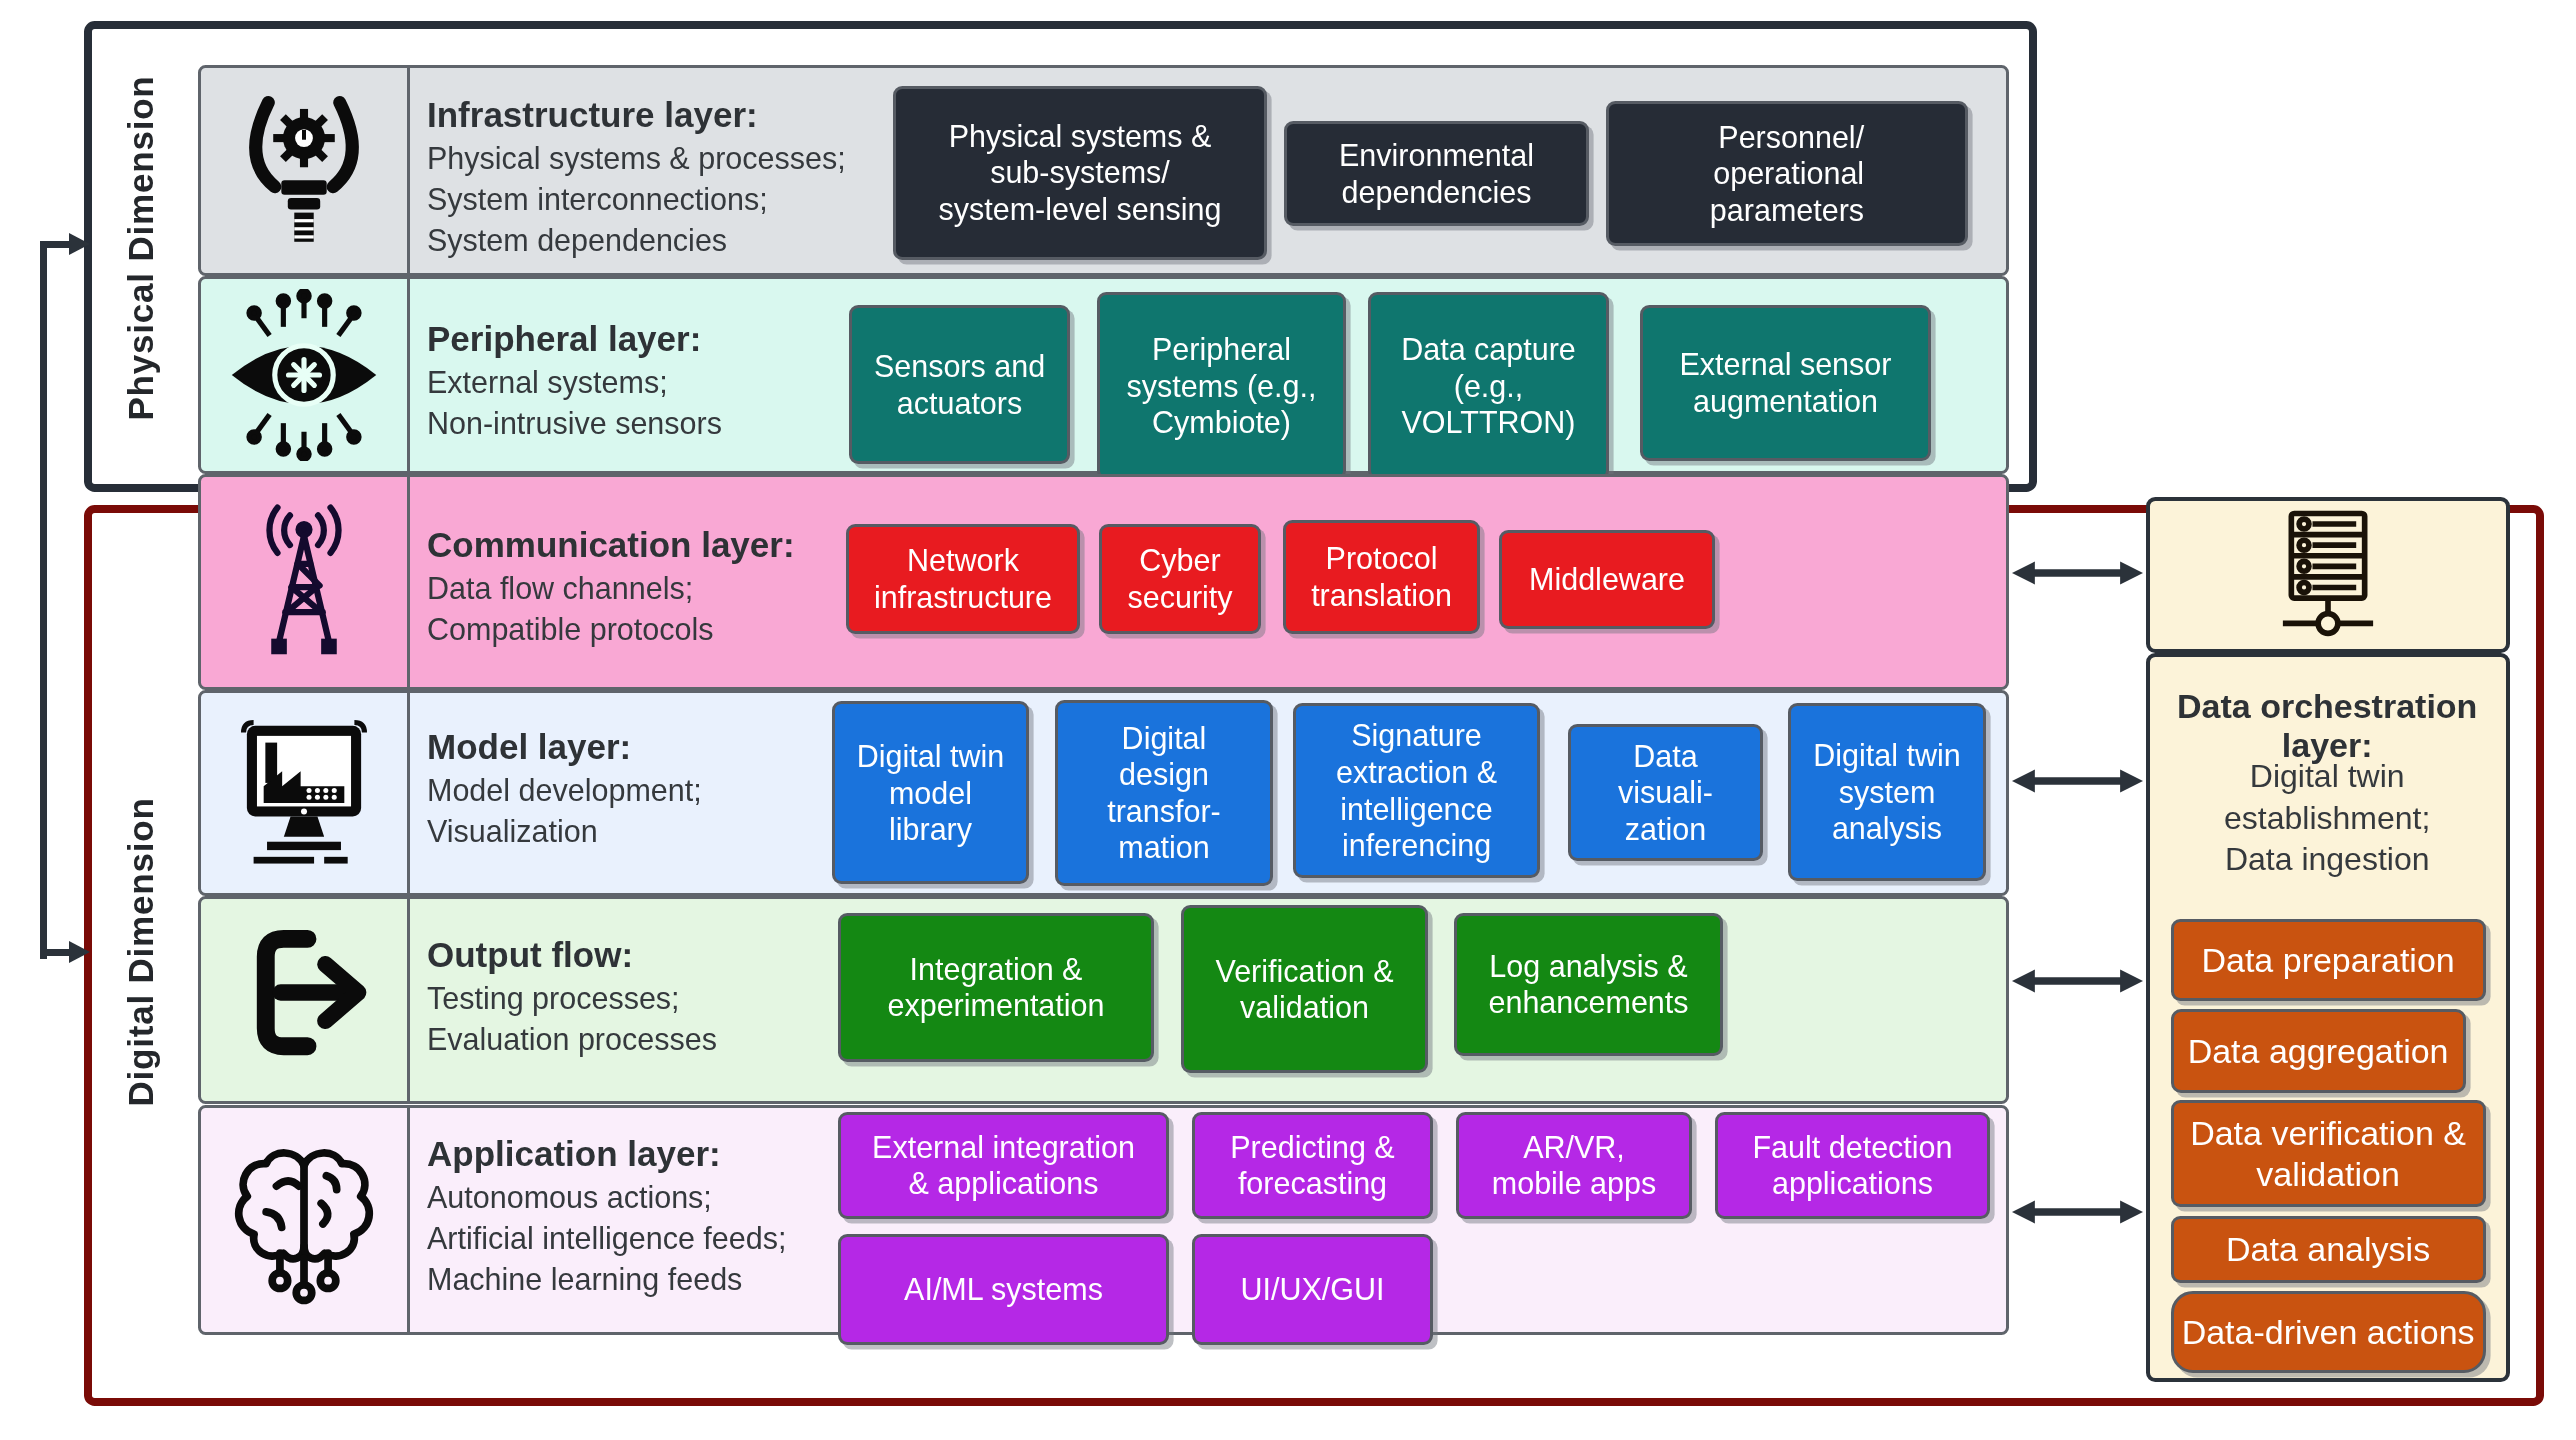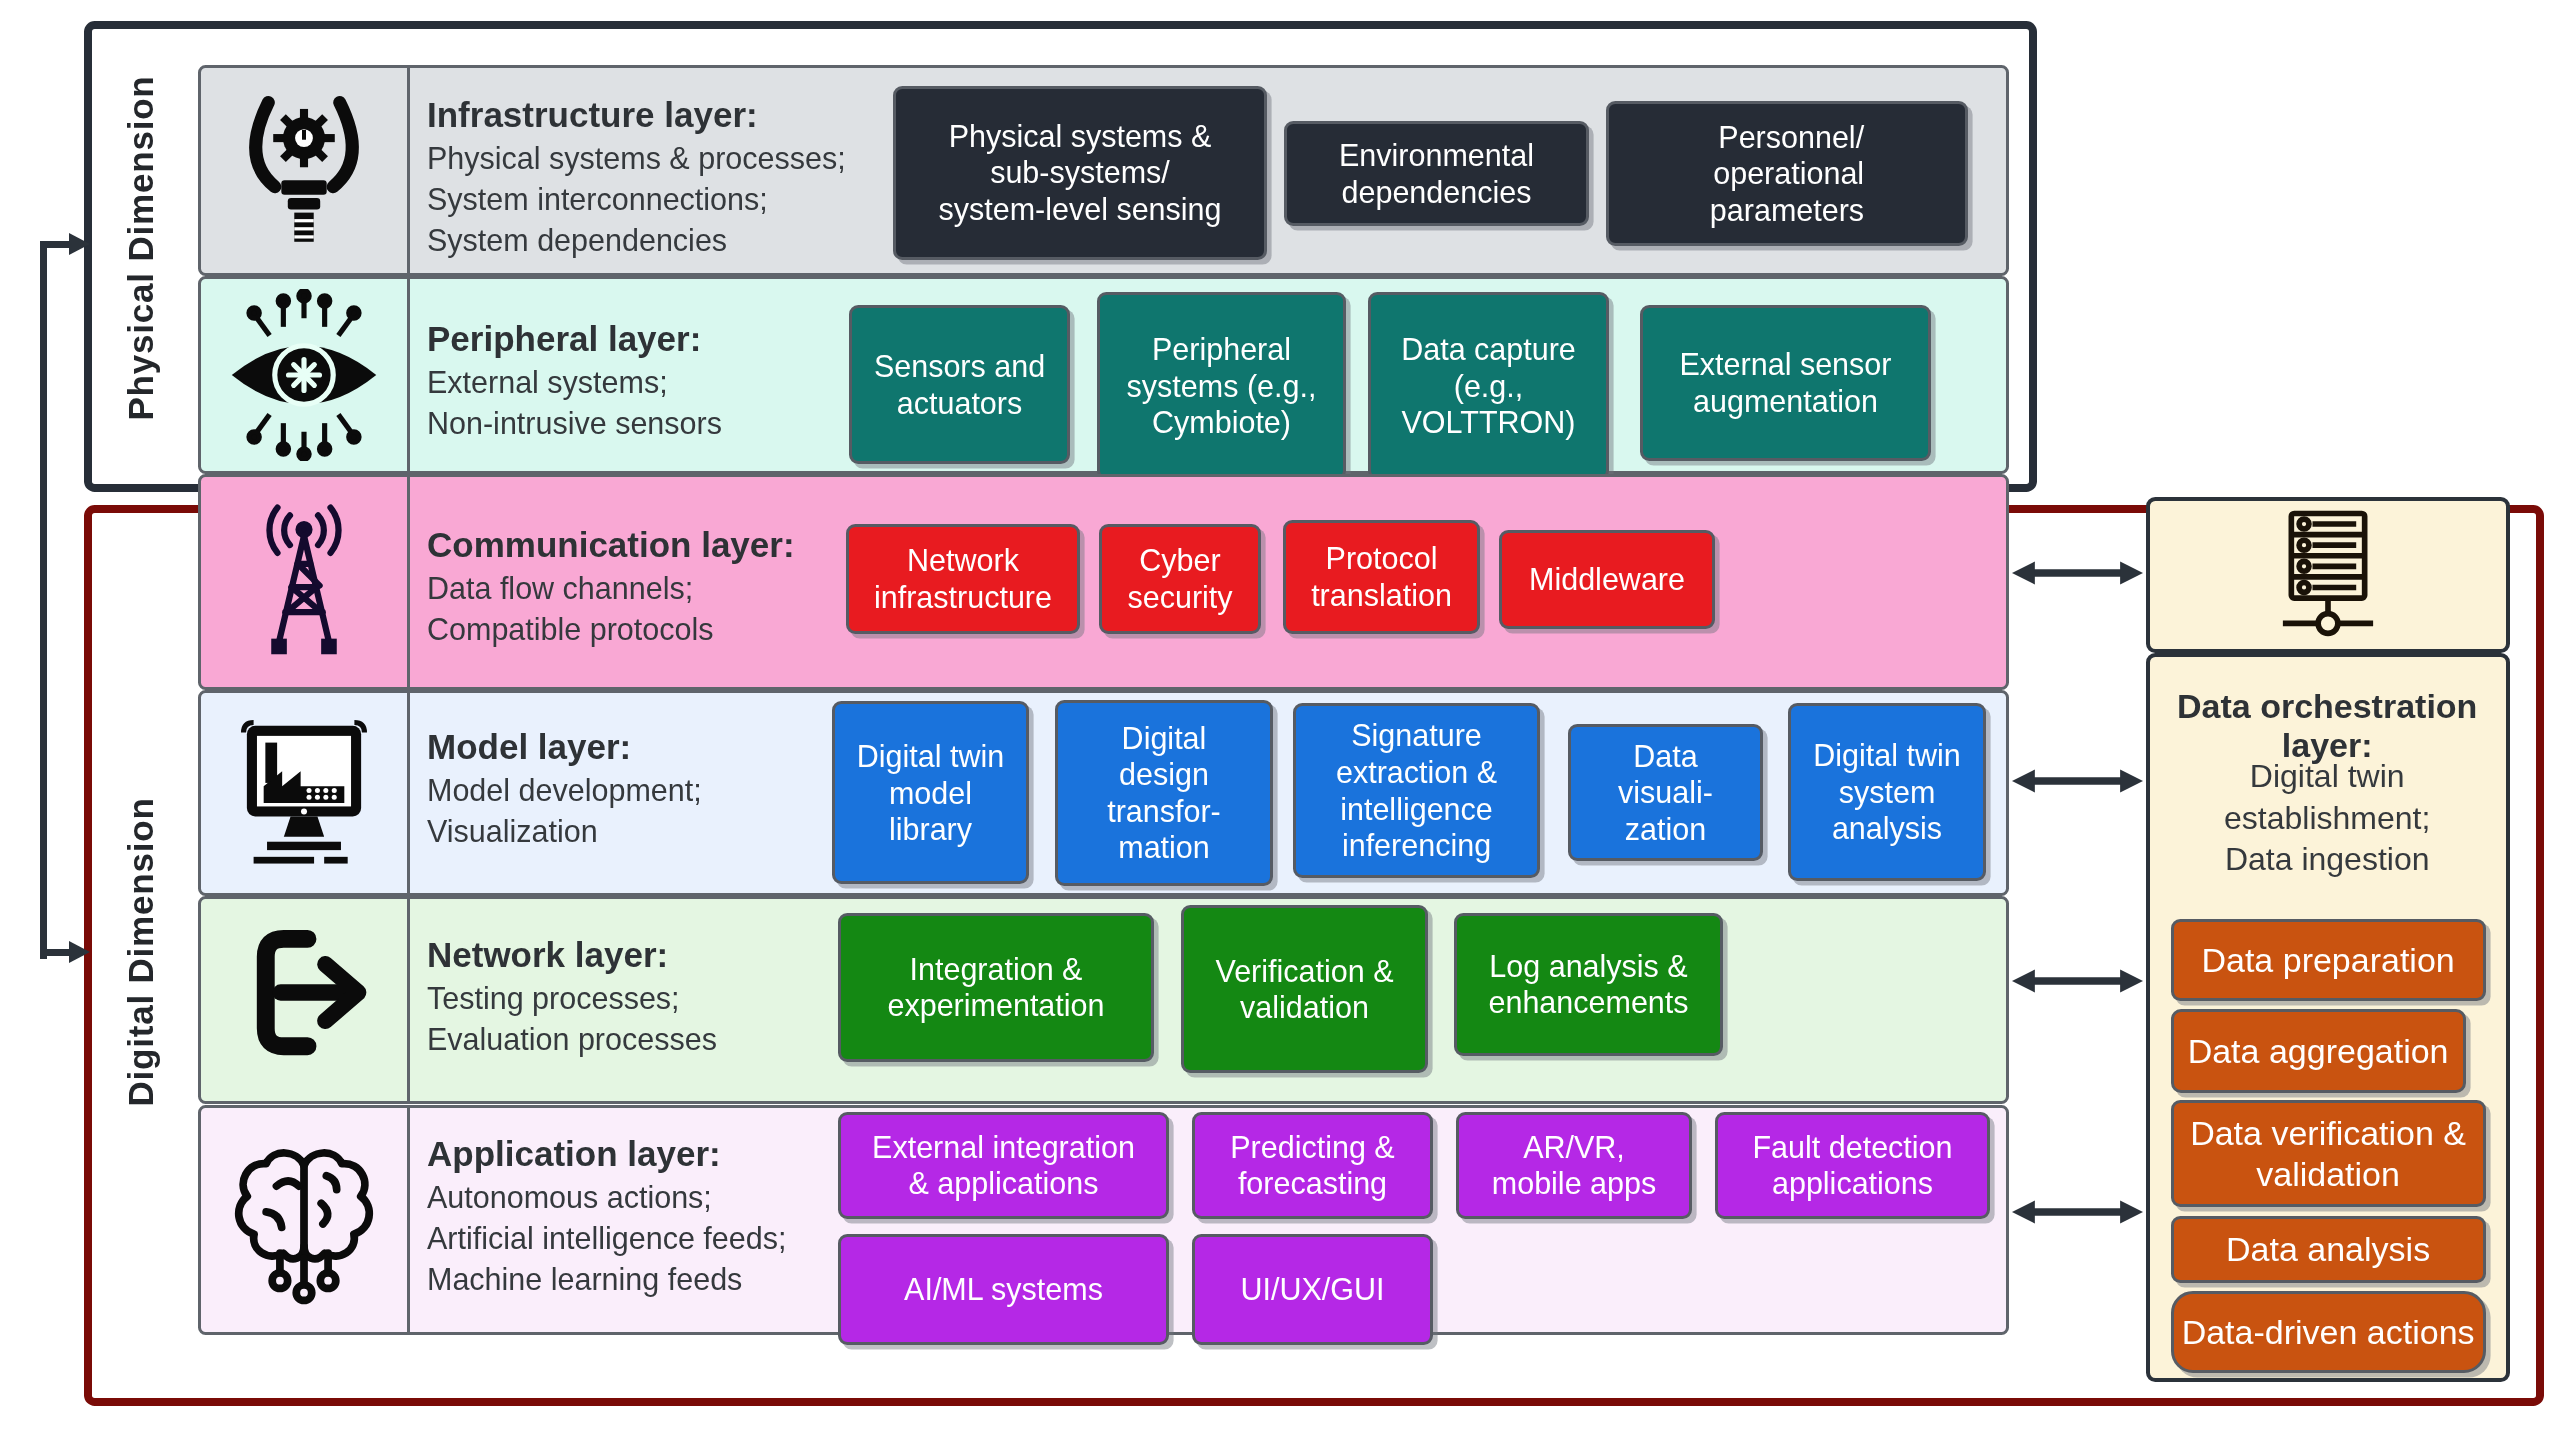--- a/index.html
+++ b/index.html
@@ -277,21 +277,21 @@
     <div class="icon-cell">
       <svg class="icon" width="149" height="164" viewBox="0 0 100 100">
         <g stroke="#0b0b0b" fill="none" stroke-linecap="round" stroke-linejoin="round">
           <path d="M52,9 H36 Q24,9 24,21 V69 Q24,81 36,81 H52" stroke-width="12"></path>
           <path d="M34,45 H80" stroke-width="11"></path>
           <path d="M64,26 L86,45 L64,64" stroke-width="11"></path>
         </g>
       </svg>
     </div>
     <div class="row-text" style="top:33px;">
-      <div class="row-title">Network layer:</div>
+      <div class="row-title">Output flow:</div>
       <div class="row-desc">Testing processes;
 Evaluation processes</div>
     </div>
     <div class="chip chip-green" style="left:637px; top:13.7px; width:316px; height:149px;">Integration &amp;
 experimentation</div>
     <div class="chip chip-green" style="left:980px; top:6.1px; width:247px; height:168px;">Verification &amp;
 validation</div>
     <div class="chip chip-green" style="left:1253px; top:13.7px; width:269px; height:143px;">Log analysis &amp;
 enhancements</div>
   </div>

